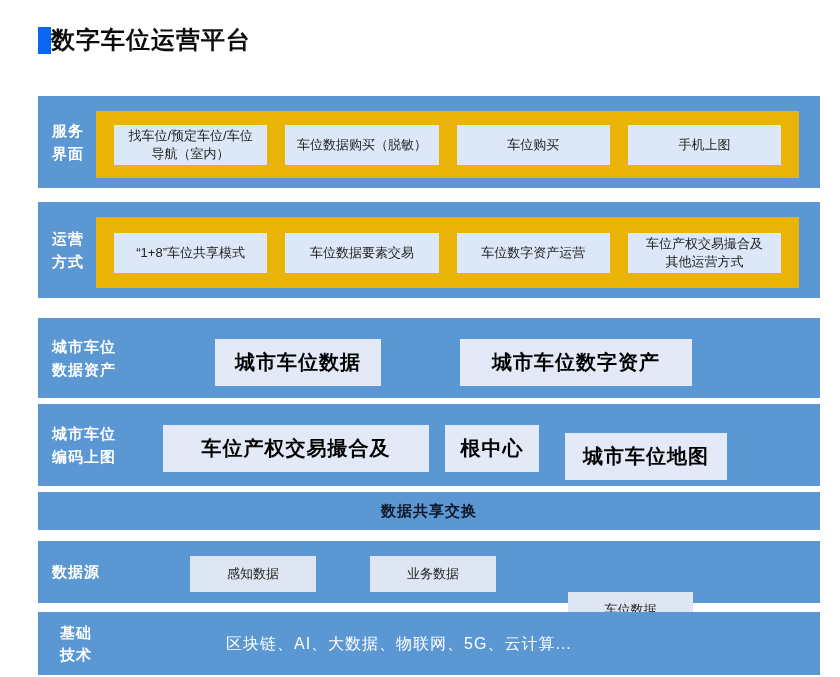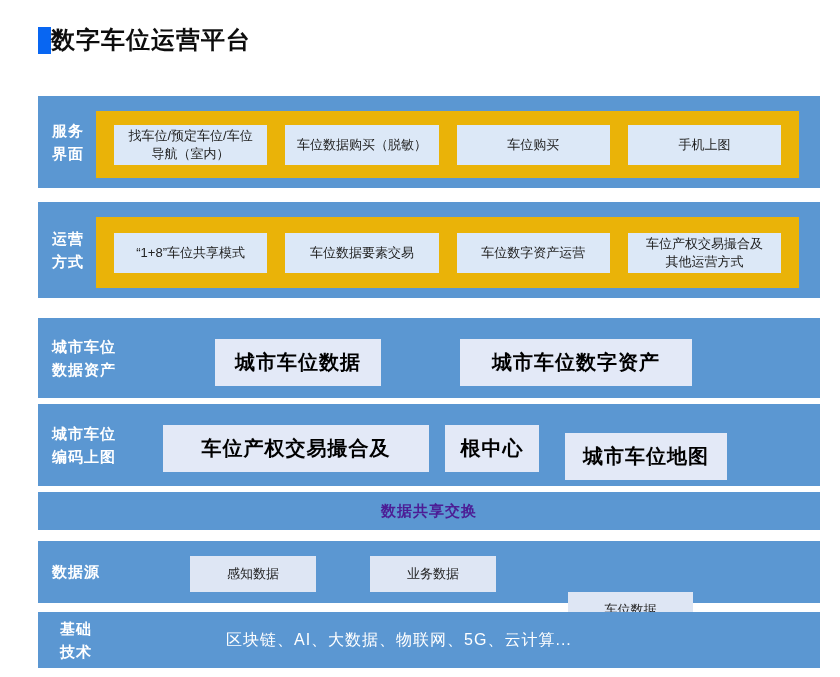--- a/index.html
+++ b/index.html
@@ -13,21 +13,21 @@
   .page-title { margin:0; font-size:24px; font-weight:800; color:#0d0d0d; letter-spacing:1px; }
 
   
   .band { position:absolute; left:38px; width:782px; background:#5B97D2; }
   .b1 { top:96px;  height:92px; }
   .b2 { top:202px; height:96px; }
   .b3 { top:318px; height:80px; }
   .b4 { top:404px; height:82px; }
   .b5 { top:492px; height:38px; display:flex; align-items:center; justify-content:center; }
   .b6 { top:541px; height:62px; }
-  .b7 { top:612px; height:56px; }
+  .b7 { top:612px; height:63px; }
 
   .band-label {
     position:absolute; left:14px; top:50%; transform:translateY(-50%);
     color:#ffffff; font-weight:700; font-size:15px; line-height:1.5;
     white-space:pre-line; letter-spacing:1px;
   }
   .b7 .band-label { left:22px; }
 
   
   .panel {
@@ -46,21 +46,21 @@
     font-weight:700; font-size:20px; display:flex; align-items:center; justify-content:center;
     white-space:nowrap; letter-spacing:1px;
   }
   .b3 .i0 { left:177px; width:166px; }
   .b3 .i1 { left:422px; width:232px; }
   .b4 .i0 { left:125px; width:266px; }
   .b4 .i1 { left:407px; width:94px;  }
   .b4 .i2 { left:527px; width:162px;margin-top:8px; }
 
   
-  .band-center-text { color:#4c1d95; font-size:15px; font-weight:700; letter-spacing:1px; }
+  .band-center-text { color:#0f172a; font-size:15px; font-weight:700; letter-spacing:1px; }
 
   
   .b6 .srcbox {
     position:absolute; top:15px; height:36px; background:#DEE6F4; color:#222222;
     font-size:13px; display:flex; align-items:center; justify-content:center;
   }
   .b6 .i0 { left:152px; width:126px; }
   .b6 .i1 { left:332px; width:126px; }
   .b6 .i2 { left:530px; width:125px;margin-top:36px; }
 

